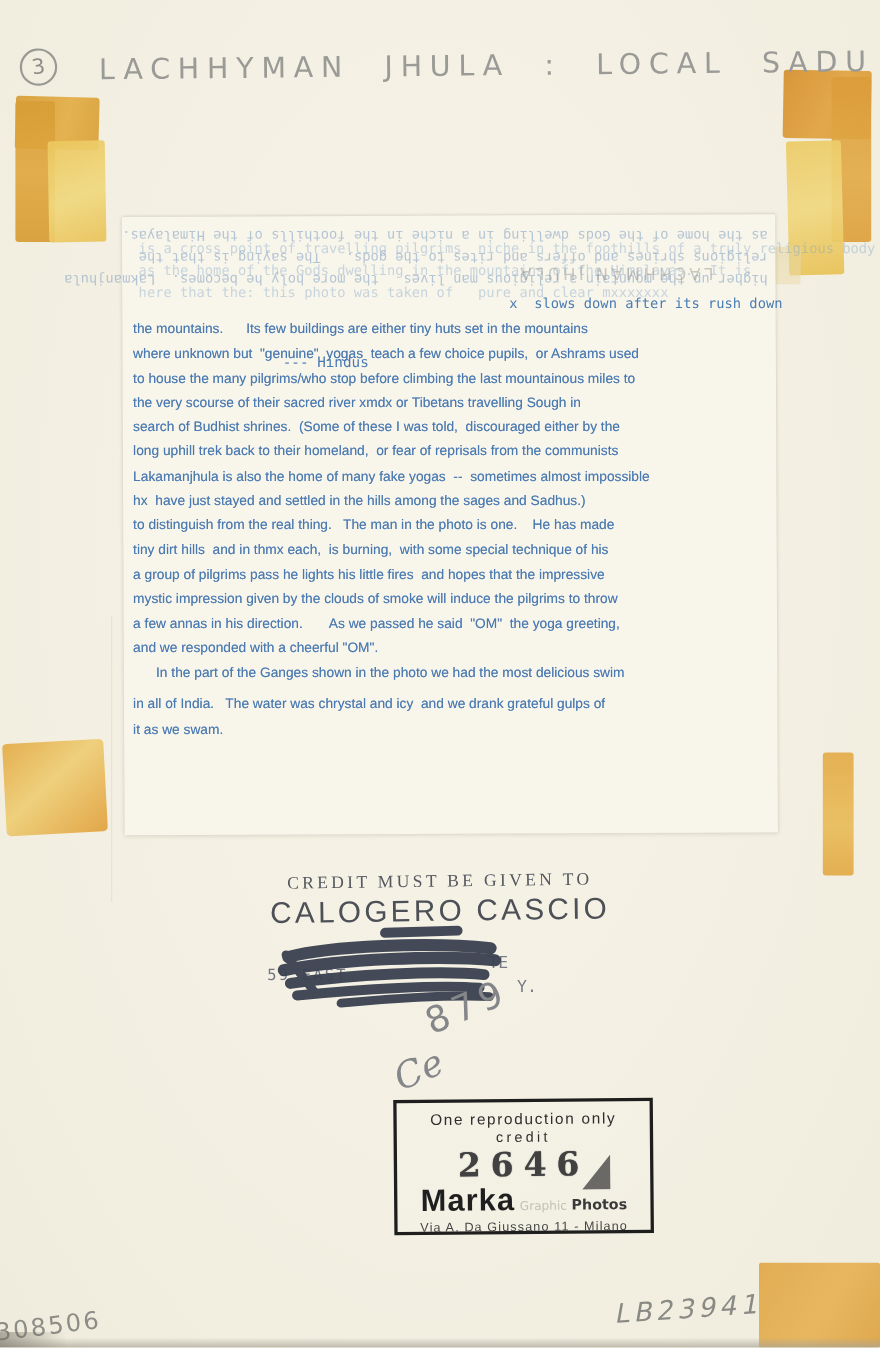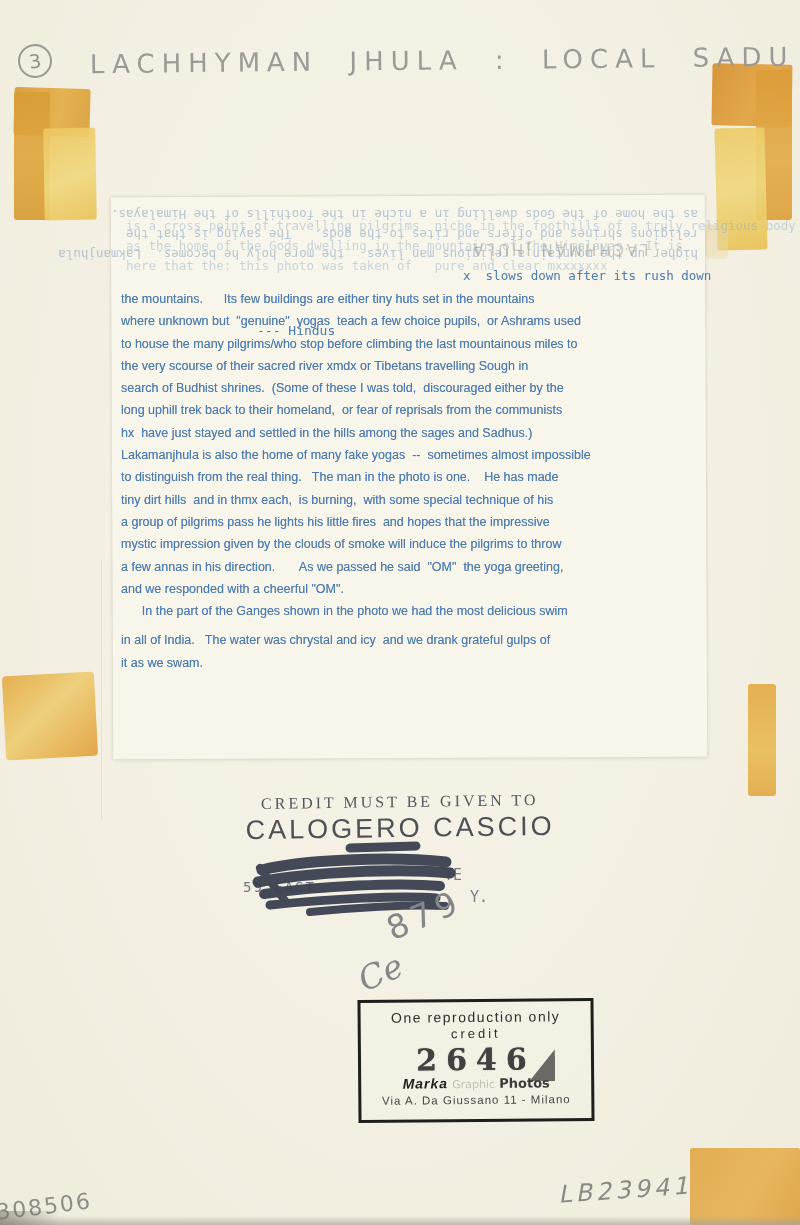--- a/index.html
+++ b/index.html
@@ -82,22 +82,22 @@
        font-size:33px;letter-spacing:5px;color:#84868a;}
   
   #marka-stamp{position:absolute;left:358px;top:999px;width:230px;height:110px;
        border:3px solid #1e1e1e;transform:rotate(-0.5deg);text-align:center;
        color:#2e2e2e;padding-top:7px;background:rgba(255,255,255,0.05);}
   #marka-line1{font-family:"Liberation Sans",sans-serif;font-size:14px;letter-spacing:1.5px;}
   #marka-line2{font-family:"Liberation Sans",sans-serif;font-size:13px;letter-spacing:3px;margin-top:1px;}
   #marka-number{font-family:"DejaVu Serif",serif;font-weight:bold;font-size:30px;
        letter-spacing:9px;color:#414141;margin-top:1px;text-shadow:0 0 1px #555;}
   #marka-brand{font-size:13px;margin-top:-2px;}
-  #marka-brand .brand{font-family:"Liberation Sans",sans-serif;font-weight:bold;font-size:14px;
-       color:#1f1f1f;letter-spacing:1px;font-style:italic;}
+  #marka-brand .brand{font-family:"Liberation Sans",sans-serif;font-weight:bold;font-size:28px;
+       color:#1f1f1f;letter-spacing:1px;}
   #marka-brand .faded{color:#c3c1b5;font-size:11px;}
   #marka-brand .rest{font-weight:bold;font-size:13px;color:#3a3a3a;}
   #marka-address{font-family:"Liberation Sans",sans-serif;font-size:11.5px;
        letter-spacing:1px;color:#474747;margin-top:3px;}
   #marka-blob{position:absolute;left:168px;top:48px;width:26px;height:32px;background:#3c3c3c;
        clip-path:polygon(100% 0,100% 100%,0 100%,55% 45%);opacity:.75;}
   
   #num-bottom-left{position:absolute;left:-4px;top:1194px;font-size:22px;letter-spacing:2px;
        color:#8d8d87;transform:rotate(-7deg);}
   #num-bottom-right{position:absolute;left:560px;top:1176px;font-size:24px;letter-spacing:4px;
@@ -134,22 +134,22 @@
   <div id="ghost-pencil">LACHHMAN JHULA</div>
   <div id="partial-line">x  slows down after its rush down</div>
 
   <div id="typed-block">
       <div class="typed-line">the mountains.      Its few buildings are either tiny huts set in the mountains</div>
       <div class="typed-line">where unknown but  "genuine"  yogas  teach a few choice pupils,  or Ashrams used</div>
       <div class="typed-line">to house the many pilgrims/who stop before climbing the last mountainous miles to</div>
       <div class="typed-line">the very scourse of their sacred river xmdx or Tibetans travelling Sough in</div>
       <div class="typed-line">search of Budhist shrines.  (Some of these I was told,  discouraged either by the</div>
       <div class="typed-line">long uphill trek back to their homeland,  or fear of reprisals from the communists</div>
+      <div class="typed-line">Lakamanjhula is also the home of many fake yogas  --  sometimes almost impossible</div>
       <div class="typed-line">hx  have just stayed and settled in the hills among the sages and Sadhus.)</div>
-      <div class="typed-line">Lakamanjhula is also the home of many fake yogas  --  sometimes almost impossible</div>
       <div class="typed-line">to distinguish from the real thing.   The man in the photo is one.    He has made</div>
       <div class="typed-line">tiny dirt hills  and in thmx each,  is burning,  with some special technique of his</div>
       <div class="typed-line">a group of pilgrims pass he lights his little fires  and hopes that the impressive</div>
       <div class="typed-line">mystic impression given by the clouds of smoke will induce the pilgrims to throw</div>
       <div class="typed-line">a few annas in his direction.       As we passed he said  "OM"  the yoga greeting,</div>
       <div class="typed-line">and we responded with a cheerful "OM".</div>
       <div class="typed-line">      In the part of the Ganges shown in the photo we had the most delicious swim</div>
       <div class="typed-line">in all of India.   The water was chrystal and icy  and we drank grateful gulps of</div>
       <div class="typed-line">it as we swam.</div>
     </div>

